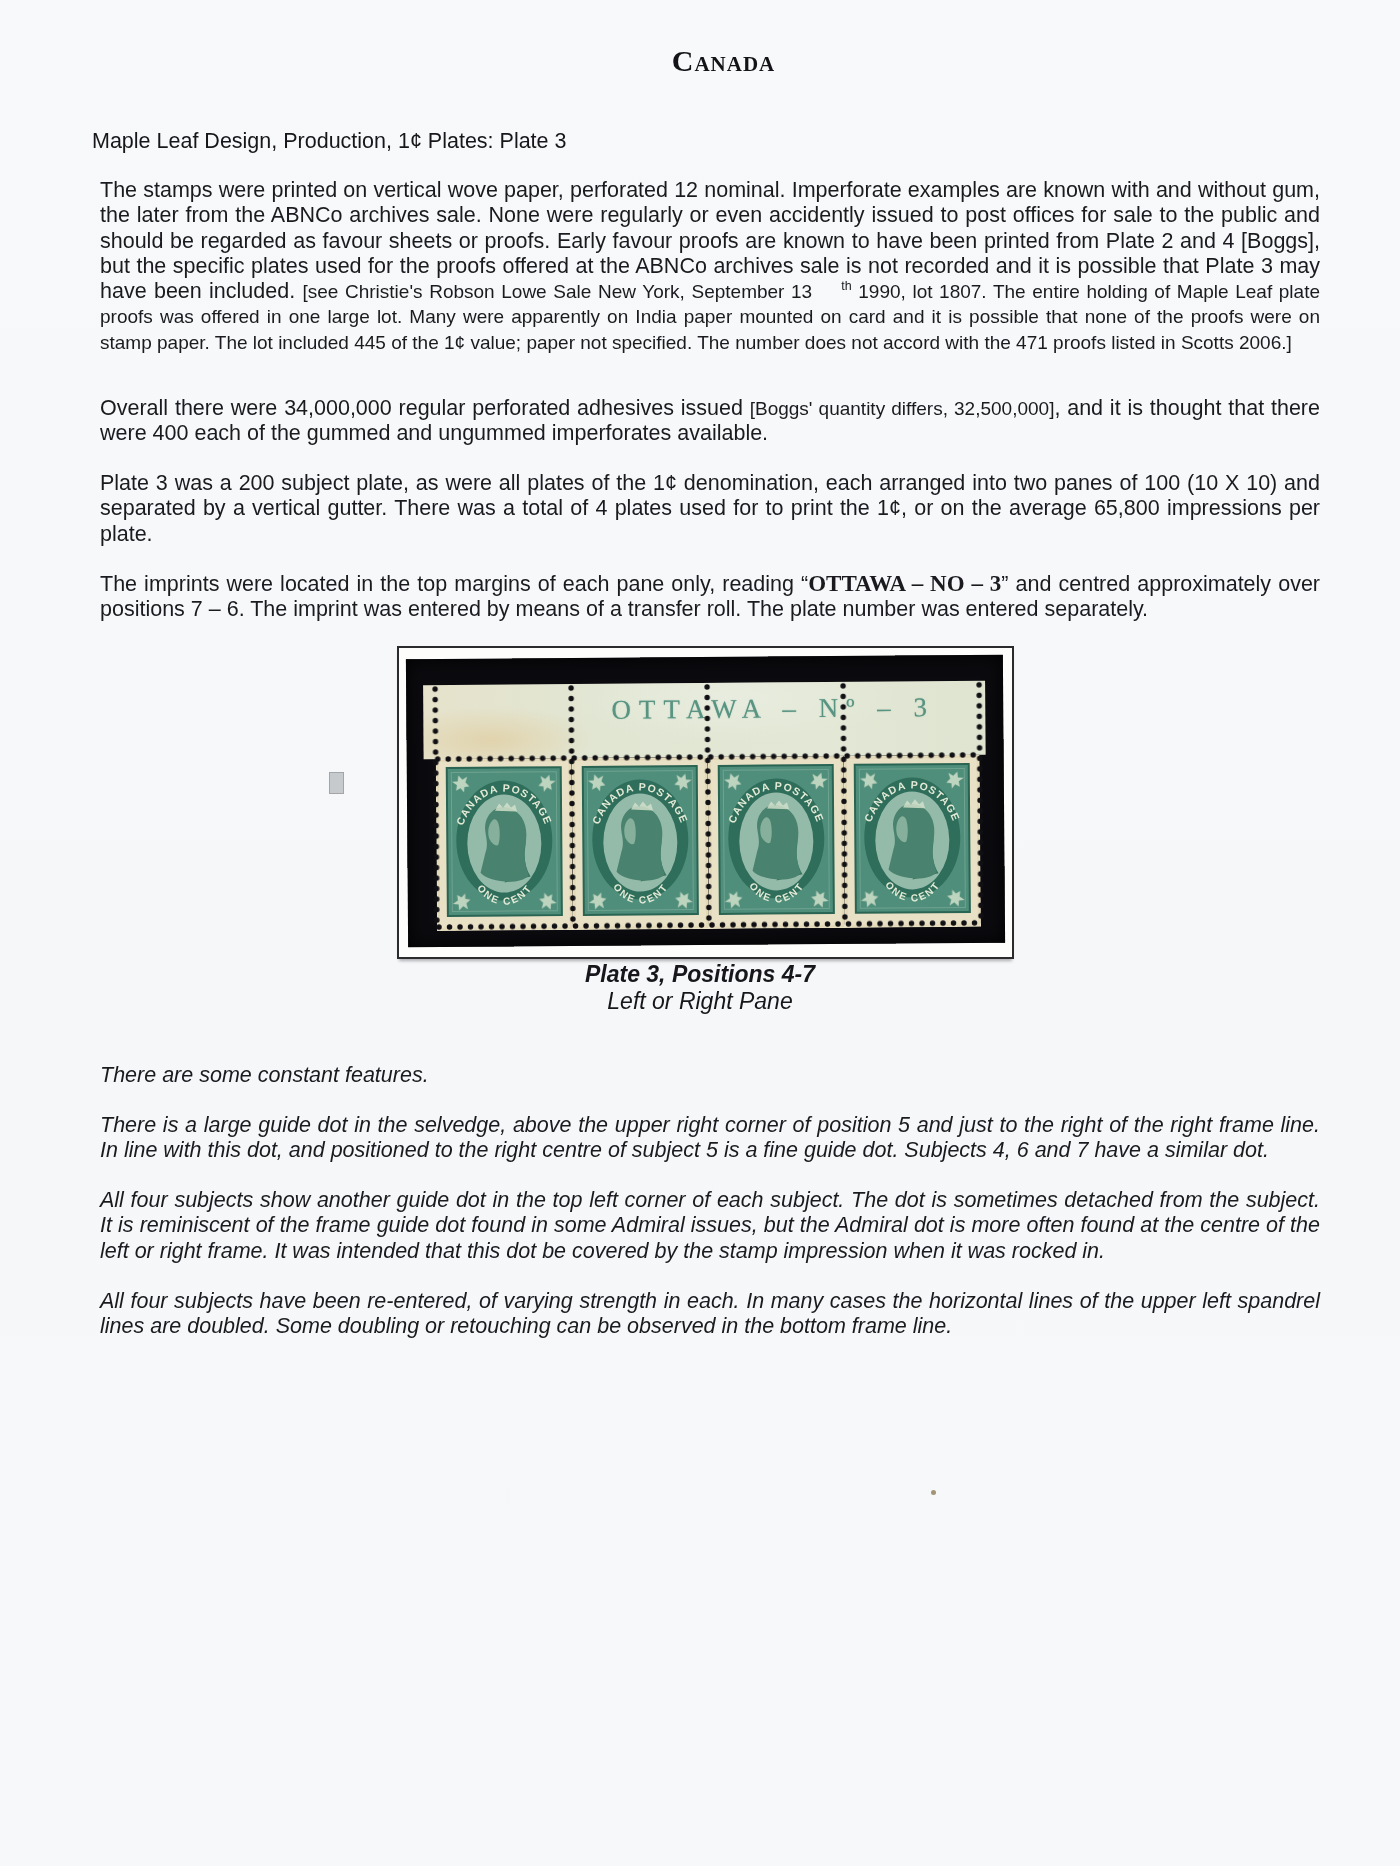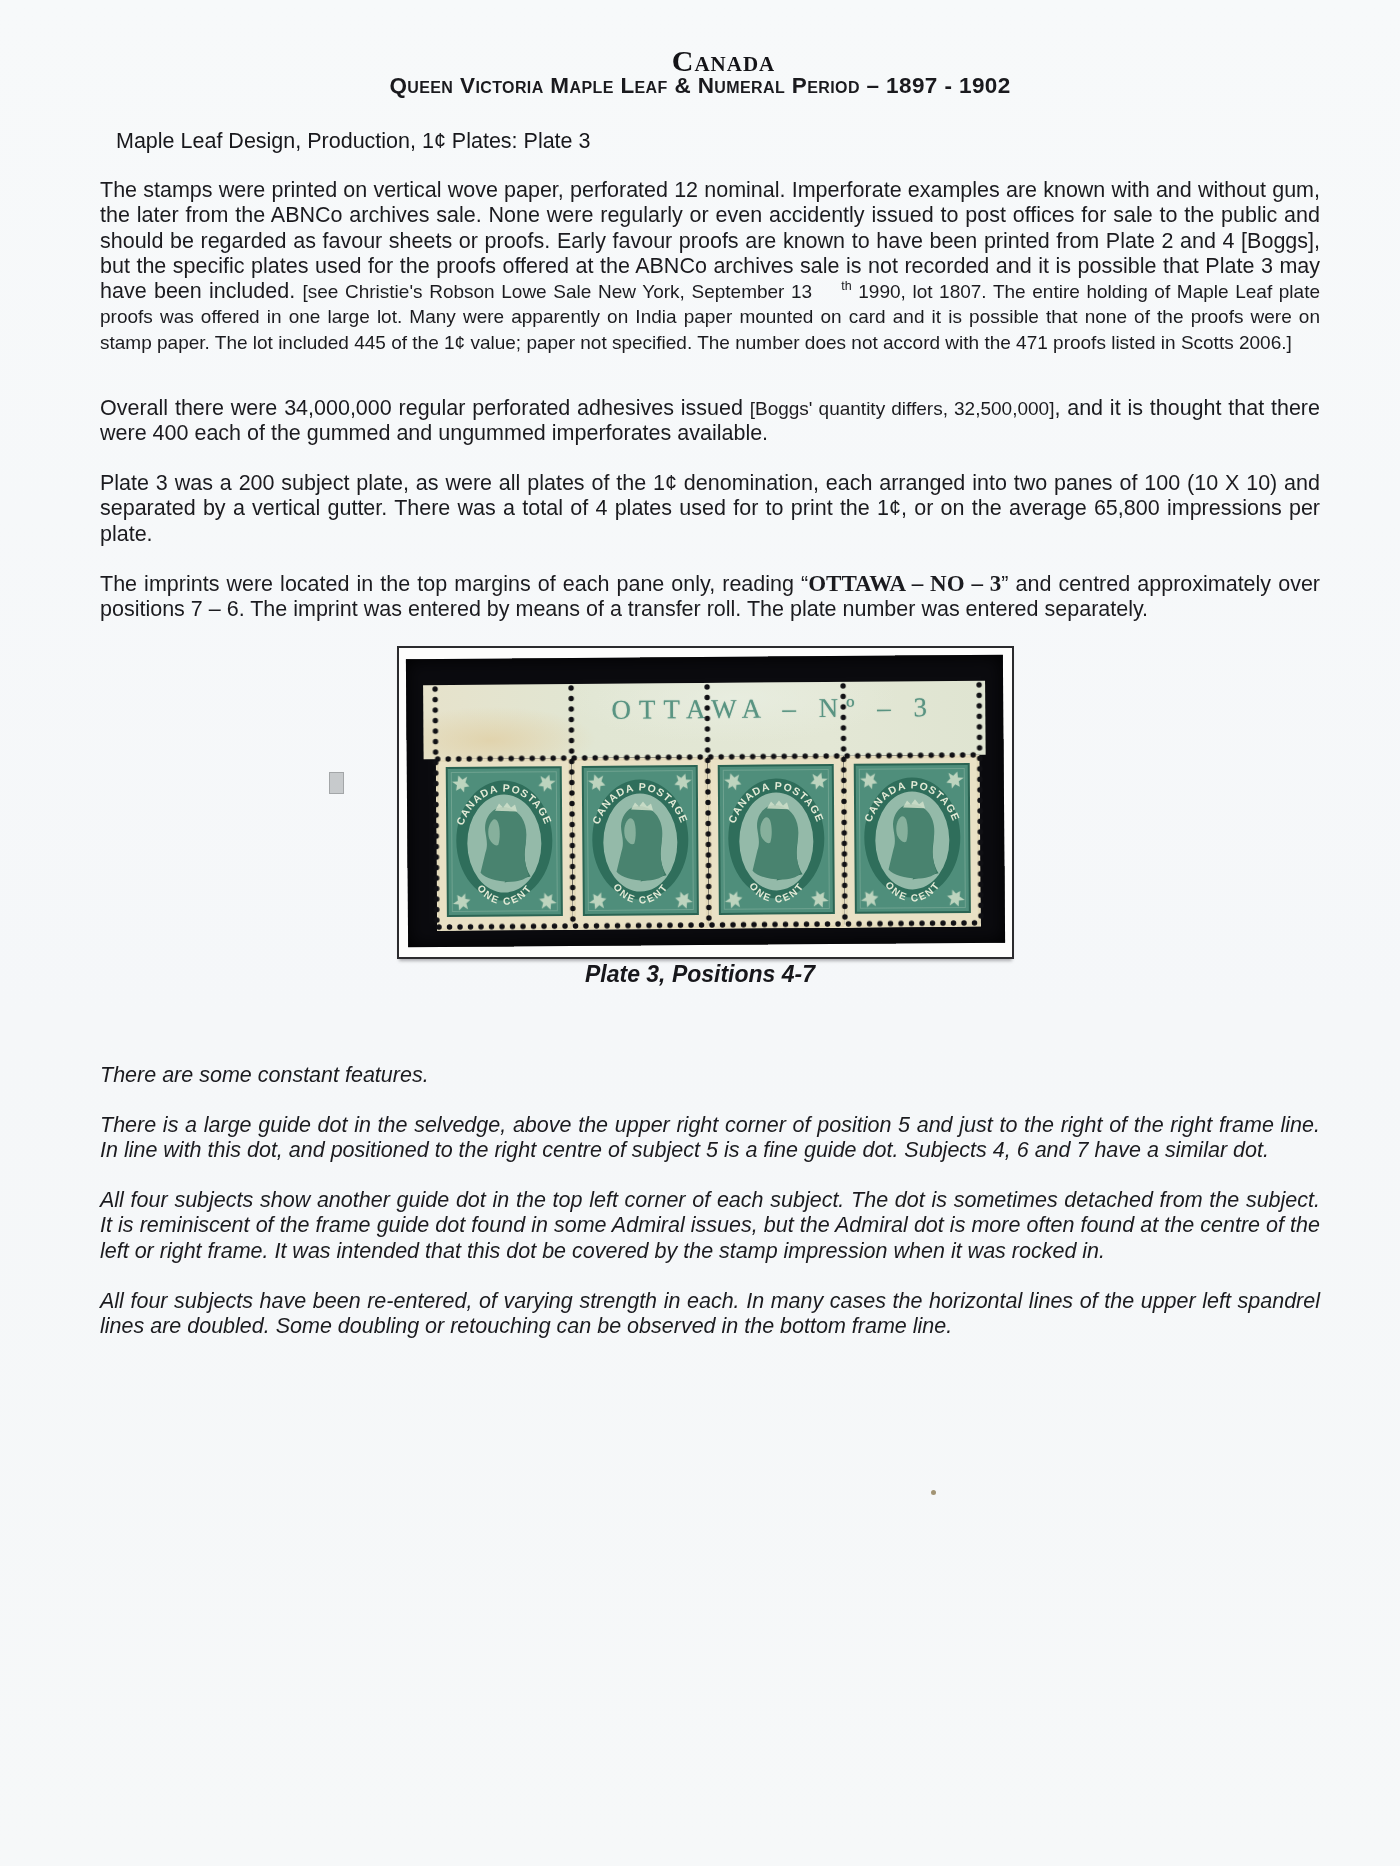--- a/index.html
+++ b/index.html
@@ -10,21 +10,21 @@
   }
   .abs { position:absolute; }
   .centered { left:0; right:0; text-align:center; }
   .doc-title {
     top:44px; font-family:"Liberation Serif","DejaVu Serif",serif;
     font-weight:bold; font-variant:small-caps; font-size:30px; letter-spacing:1px; color:#141418;padding-left:47px;
   }
   .doc-subtitle {
     top:73px; font-variant:small-caps; font-weight:600; font-size:22.5px; letter-spacing:.4px; color:#1a1a1e;
   }
-  .heading { top:129px; left:116px; font-size:21.5px; }
+  .heading { top:129px; left:92px; font-size:21.5px; }
   .para {
     left:100px; width:1220px; margin:0; text-align:justify;
     font-size:21.5px; line-height:25.3px; color:#1b1b1f;
   }
   .cite { font-size:19px; }
   .cite-sup { font-size:12.5px; vertical-align:super; line-height:0;margin-left:29px; }
   .imprint-inline { font-family:"Liberation Serif","DejaVu Serif",serif; font-weight:bold; font-size:23px; }
   .note { font-style:italic; }
 
   
@@ -62,21 +62,20 @@
     background:#bcbfc1; border:1px solid #8f9294; opacity:.8;
   }
   .scan-speck { left:931px; top:1490px; width:5px; height:5px; border-radius:50%; background:#8d7b52; opacity:.8; }
 </style>
 </head>
 <body>
 
 <div class="page">
 
   <div class="abs centered doc-title">Canada</div>
-  <div class="abs centered doc-subtitle">Queen Victoria Maple Leaf &amp; Numeral Period – 1897 - 1902</div>
 
   <div class="abs heading">Maple Leaf Design, Production, 1¢ Plates: Plate 3</div>
 
   <p class="abs para" style="top:178px"><span>The stamps were printed on vertical wove paper, perforated 12 nominal. Imperforate examples are known with and without gum, the later from the ABNCo archives sale. None were regularly or even accidently issued to post offices for sale to the public and should be regarded as favour sheets or proofs. Early favour proofs are known to have been printed from Plate 2 and 4 [Boggs], but the specific plates used for the proofs offered at the ABNCo archives sale is not recorded and it is possible that Plate 3 may have been included. </span><span class="cite">[see Christie's Robson Lowe Sale New York, September 13</span><sup class="cite-sup">th</sup><span class="cite"> 1990, lot 1807. The entire holding of Maple Leaf plate proofs was offered in one large lot. Many were apparently on India paper mounted on card and it is possible that none of the proofs were on stamp paper. The lot included 445 of the 1¢ value; paper not specified. The number does not accord with the 471 proofs listed in Scotts 2006.]</span></p>
 
   <p class="abs para" style="top:396px"><span>Overall there were 34,000,000 regular perforated adhesives issued </span><span class="cite">[Boggs' quantity differs, 32,500,000]</span><span>, and it is thought that there were 400 each of the gummed and ungummed imperforates available.</span></p>
 
   <p class="abs para" style="top:471px">Plate 3 was a 200 subject plate, as were all plates of the 1¢ denomination, each arranged into two panes of 100 (10 X 10) and separated by a vertical gutter.  There was a total of 4 plates used for to print the 1¢, or on the average 65,800 impressions per plate.</p>
 
   <p class="abs para" style="top:571px"><span>The imprints were located in the top margins of each pane only, reading “</span><span class="imprint-inline">OTTAWA – NO – 3</span><span>” and centred approximately over positions 7 – 6. The imprint was entered by means of a transfer roll. The plate number was entered separately.</span></p>
@@ -139,20 +138,21 @@
             <line x1="14" y1="242" x2="554" y2="242"></line>
           </g>
         </svg>
       </div>
     </div>
   </div>
 
   <div class="abs side-tab"></div>
 
   <div class="abs centered caption-1">Plate 3, Positions 4-7</div>
+  <div class="abs centered caption-2">Left or Right Pane</div>
 
   <p class="abs para note" style="top:1063px">There are some constant features.</p>
   <p class="abs para note" style="top:1113px">There is a large guide dot in the selvedge, above the upper right corner of position 5 and just to the right of the right frame line. In line with this dot, and positioned to the right centre of subject 5 is a fine guide dot. Subjects 4, 6 and 7 have a similar dot.</p>
   <p class="abs para note" style="top:1188px">All four subjects show another guide dot in the top left corner of each subject. The dot is sometimes detached from the subject. It is reminiscent of the frame guide dot found in some Admiral issues, but the Admiral dot is more often found at the centre of the left or right frame. It was intended that this dot be covered by the stamp impression when it was rocked in.</p>
   <p class="abs para note" style="top:1289px">All four subjects have been re-entered, of varying strength in each. In many cases the horizontal lines of the upper left spandrel lines are doubled. Some doubling or retouching can be observed in the bottom frame line.</p>
 
   <div class="abs scan-speck"></div>
 
 </div>
 

